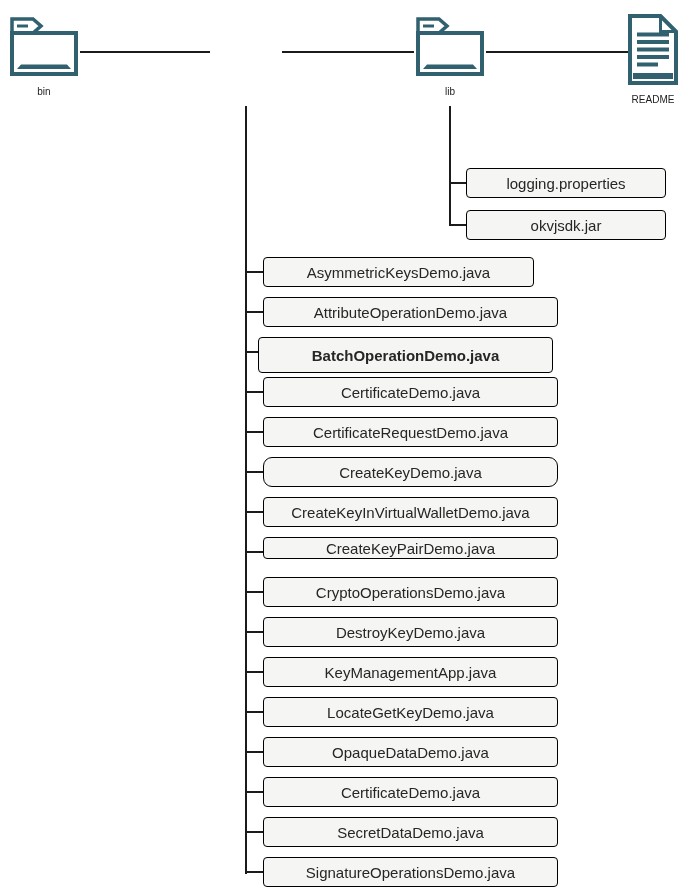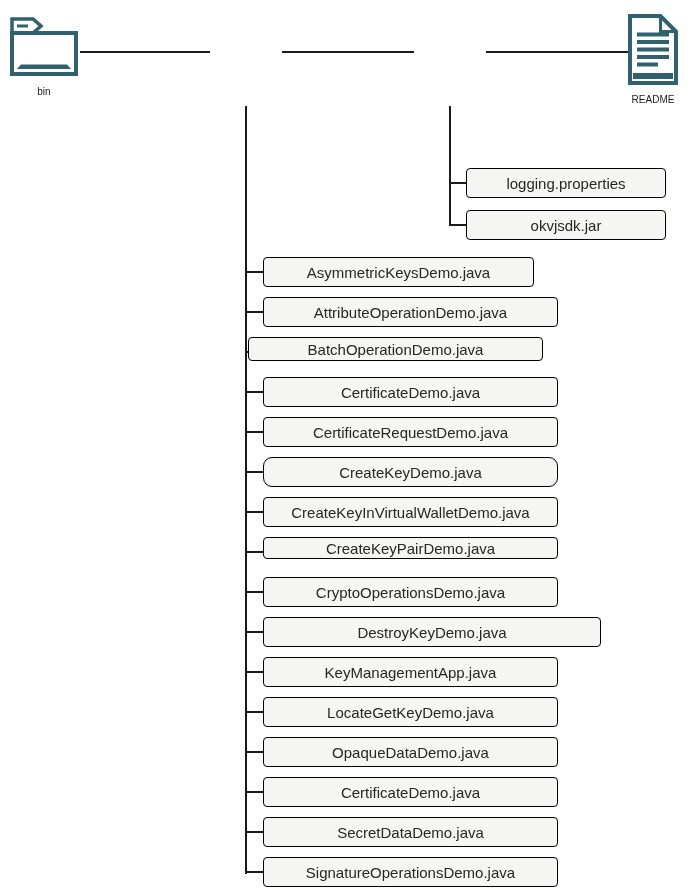--- a/index.html
+++ b/index.html
@@ -51,20 +51,29 @@
     <svg width="72" height="64" viewBox="0 0 72 64">
       <path d="M4 19 L4 5 L25 5 L33 12 L25 19 Z" fill="none" stroke="#31606F" stroke-width="3.5" stroke-linejoin="miter"></path>
       <path d="M9 12 L20 12" stroke="#31606F" stroke-width="3"></path>
       <path d="M4 19 H68 V60 H4 Z" fill="none" stroke="#31606F" stroke-width="4" stroke-linejoin="miter"></path>
       <path d="M9 55 L63 55 L59 50.5 L13 50.5 Z" fill="#31606F"></path>
     </svg>
     <div class="node-label">bin</div>
   </div>
 
 
+  <div class="node" style="left:414px;top:14px;width:72px;">
+    <svg width="72" height="64" viewBox="0 0 72 64">
+      <path d="M4 19 L4 5 L25 5 L33 12 L25 19 Z" fill="none" stroke="#31606F" stroke-width="3.5" stroke-linejoin="miter"></path>
+      <path d="M9 12 L20 12" stroke="#31606F" stroke-width="3"></path>
+      <path d="M4 19 H68 V60 H4 Z" fill="none" stroke="#31606F" stroke-width="4" stroke-linejoin="miter"></path>
+      <path d="M9 55 L63 55 L59 50.5 L13 50.5 Z" fill="#31606F"></path>
+    </svg>
+    <div class="node-label">lib</div>
+  </div>
 
   <div class="node" style="left:622px;top:13px;width:62px;">
     <svg width="52" height="73" viewBox="0 0 52 73">
       <path d="M3 3 H33.5 L49 18.5 V70 H3 Z" fill="#ffffff" stroke="#31606F" stroke-width="4" stroke-linejoin="miter"></path>
       <path d="M33.5 3 V18.5 H49" fill="none" stroke="#31606F" stroke-width="3"></path>
       <path d="M10 21.5 H42" stroke="#31606F" stroke-width="4"></path>
       <path d="M10 29 H42" stroke="#31606F" stroke-width="4"></path>
       <path d="M10 36.5 H42" stroke="#31606F" stroke-width="4"></path>
       <path d="M10 44 H42" stroke="#31606F" stroke-width="4"></path>
       <path d="M10 51.5 H31" stroke="#31606F" stroke-width="4"></path>
@@ -78,35 +87,35 @@
       <div class="file-box" style="left: 466px; top: 168px; width: 200px; height: 30px;">logging.properties</div>
       <div class="hline" style="left: 449px; top: 224px; width: 17px;"></div>
       <div class="file-box" style="left: 466px; top: 210px; width: 200px; height: 30px;">okvjsdk.jar</div>
     </div>
   <div id="demo-children">
       <div class="hline" style="left: 245px; top: 271px; width: 18px;"></div>
       <div class="file-box" style="left: 263px; top: 257px; width: 271px; height: 30px;">AsymmetricKeysDemo.java</div>
       <div class="hline" style="left: 245px; top: 311px; width: 18px;"></div>
       <div class="file-box" style="left: 263px; top: 297px; width: 295px; height: 30px;">AttributeOperationDemo.java</div>
       <div class="hline" style="left: 245px; top: 351px; width: 18px;"></div>
-      <div class="file-box" style="left: 248px; top: 337px; width: 295px; height: 24px;">BatchOperationDemo.java</div>
+      <div class="file-box" style="left: 258px; top: 337px; width: 295px; height: 36px; font-weight: bold;">BatchOperationDemo.java</div>
       <div class="hline" style="left: 245px; top: 391px; width: 18px;"></div>
       <div class="file-box" style="left: 263px; top: 377px; width: 295px; height: 30px;">CertificateDemo.java</div>
       <div class="hline" style="left: 245px; top: 431px; width: 18px;"></div>
       <div class="file-box" style="left: 263px; top: 417px; width: 295px; height: 30px;">CertificateRequestDemo.java</div>
       <div class="hline" style="left: 245px; top: 471px; width: 18px;"></div>
       <div class="file-box" style="left: 263px; top: 457px; width: 295px; height: 30px; border-radius: 9px;">CreateKeyDemo.java</div>
       <div class="hline" style="left: 245px; top: 511px; width: 18px;"></div>
       <div class="file-box" style="left: 263px; top: 497px; width: 295px; height: 30px;">CreateKeyInVirtualWalletDemo.java</div>
       <div class="hline" style="left: 245px; top: 551px; width: 18px;"></div>
       <div class="file-box" style="left: 263px; top: 537px; width: 295px; height: 22px;">CreateKeyPairDemo.java</div>
       <div class="hline" style="left: 245px; top: 591px; width: 18px;"></div>
       <div class="file-box" style="left: 263px; top: 577px; width: 295px; height: 30px;">CryptoOperationsDemo.java</div>
       <div class="hline" style="left: 245px; top: 631px; width: 18px;"></div>
-      <div class="file-box" style="left: 263px; top: 617px; width: 338px; height: 30px;">DestroyKeyDemo.java</div>
+      <div class="file-box" style="left: 263px; top: 617px; width: 295px; height: 30px;">DestroyKeyDemo.java</div>
       <div class="hline" style="left: 245px; top: 671px; width: 18px;"></div>
       <div class="file-box" style="left: 263px; top: 657px; width: 295px; height: 30px;">KeyManagementApp.java</div>
       <div class="hline" style="left: 245px; top: 711px; width: 18px;"></div>
       <div class="file-box" style="left: 263px; top: 697px; width: 295px; height: 30px;">LocateGetKeyDemo.java</div>
       <div class="hline" style="left: 245px; top: 751px; width: 18px;"></div>
       <div class="file-box" style="left: 263px; top: 737px; width: 295px; height: 30px;">OpaqueDataDemo.java</div>
       <div class="hline" style="left: 245px; top: 791px; width: 18px;"></div>
       <div class="file-box" style="left: 263px; top: 777px; width: 295px; height: 30px;">CertificateDemo.java</div>
       <div class="hline" style="left: 245px; top: 831px; width: 18px;"></div>
       <div class="file-box" style="left: 263px; top: 817px; width: 295px; height: 30px;">SecretDataDemo.java</div>

